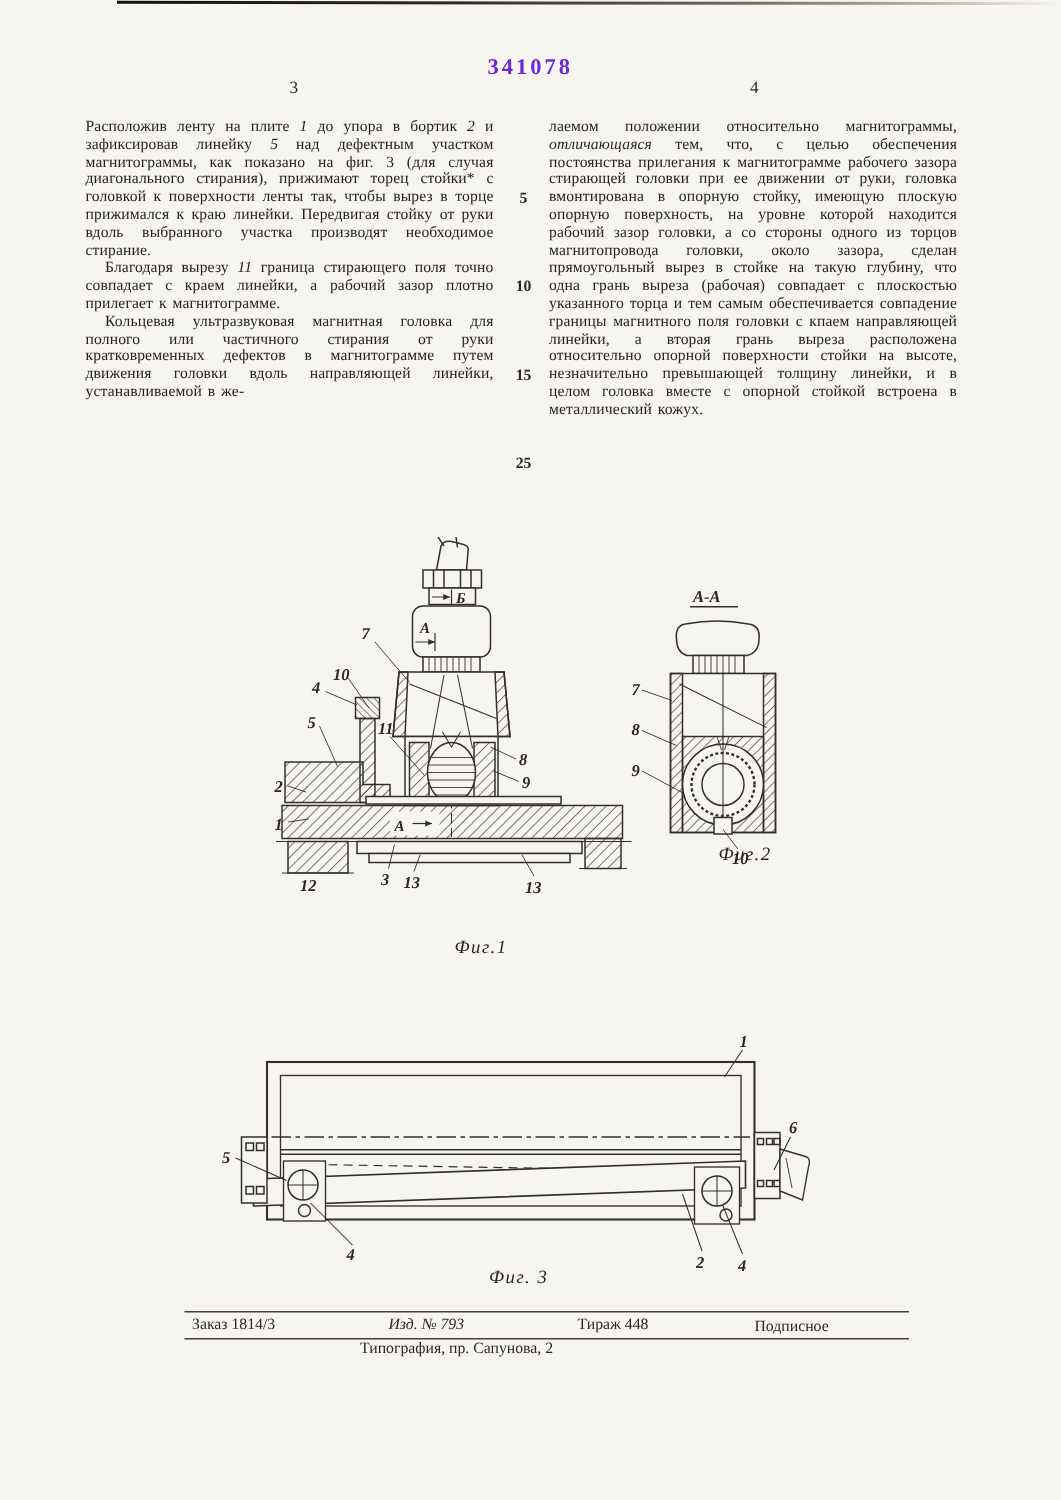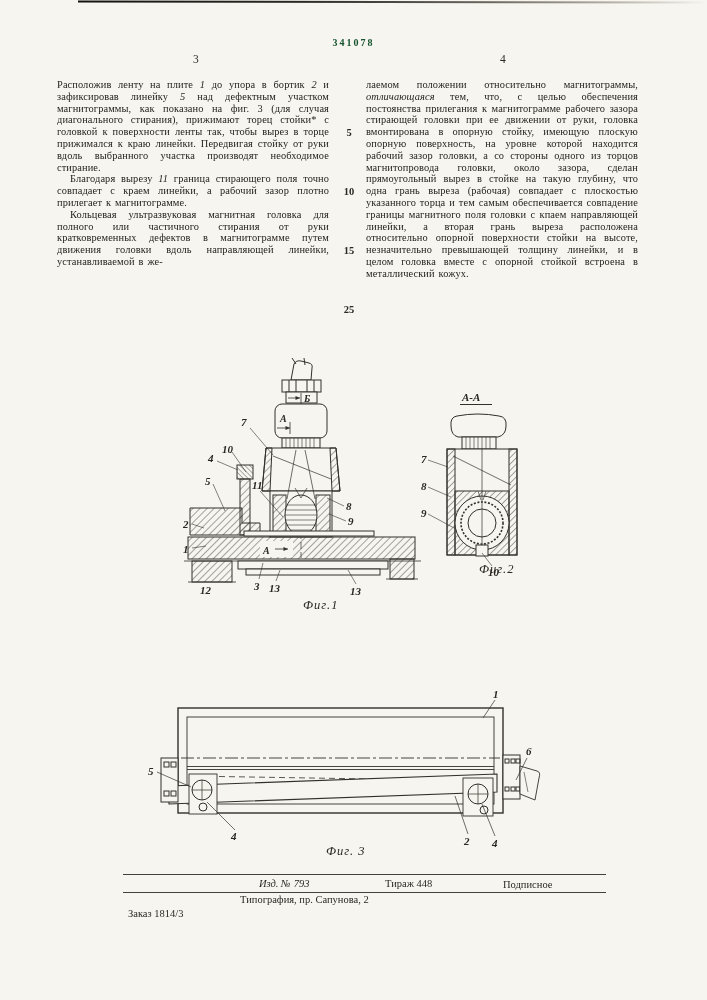--- a/index.html
+++ b/index.html
@@ -9,21 +9,21 @@
     font-family:"Liberation Serif","DejaVu Serif",serif;
     color:#27241e;
   }
   .scan-line-top{
     position:absolute;left:78px;top:1px;width:629px;height:2.4px;
     background:linear-gradient(to right,#14120f 0%,#2c2925 35%,#6b675f 65%,#b5b0a6 85%,rgba(180,175,165,0) 100%);
     transform:rotate(0.08deg);
   }
   .patent-number{
     position:absolute;left:0;right:0;top:37px;text-align:center;
-    font-weight:bold;font-size:10px;letter-spacing:2px;color:#14532d;
+    font-weight:bold;font-size:15px;letter-spacing:2px;color:#6d28d9;
   }
   .col-number{position:absolute;font-size:11.5px;color:#2b2823;}
   #col-num-left{left:193px;top:53px;}
   #col-num-right{left:500px;top:53px;}
   .col{
     position:absolute;top:79px;width:272px;
     font-size:10.4px;line-height:11.8px;text-align:justify;
     letter-spacing:0.1px;word-spacing:1.2px;color:#27241e;
   }
   #left-col{left:57px;}
@@ -184,21 +184,21 @@
   <text class="flabel" x="3" y="170">2</text>
   <text class="flabel" x="3" y="195">1</text>
   <text class="flabel" x="20" y="236">12</text>
   <text class="flabel" x="74" y="232">3</text>
   <text class="flabel" x="89" y="234">13</text>
   <text class="flabel" x="170" y="237">13</text>
   <text class="flabel" x="72" y="131">11</text>
   <text class="flabel" x="166" y="152">8</text>
   <text class="flabel" x="168" y="167">9</text>
 </svg>
-<div class="fig-caption" style="left:303px;top:598px;">Фиг.1</div>
+<div class="fig-caption" style="left:303px;top:624px;">Фиг.1</div>
 
 <svg style="left:420px;top:388px;" width="118" height="192" viewBox="0 0 118 192">
   <defs>
     <pattern id="f2h" width="4.5" height="4.5" patternUnits="userSpaceOnUse" patternTransform="rotate(45)">
       <line x1="0" y1="0" x2="0" y2="4.5" stroke="#3d3a33" stroke-width="0.9"></line>
     </pattern>
   </defs>
   <g stroke="#33302a" fill="none" stroke-width="1">
     <line x1="40" y1="16.5" x2="72" y2="16.5"></line>
 
@@ -293,18 +293,18 @@
   <text class="flabel" x="348" y="10">1</text>
   <text class="flabel" x="381" y="67">6</text>
   <text class="flabel" x="3" y="87">5</text>
   <text class="flabel" x="86" y="152">4</text>
   <text class="flabel" x="319" y="157">2</text>
   <text class="flabel" x="347" y="159">4</text>
 </svg>
 <div class="fig-caption" style="left:326px;top:844px;">Фиг. 3</div>
 
 <div class="footer-rule" style="top:874px;"></div>
-<div class="footer-item" style="left:128px;top:908px;">Заказ 1814/3</div>
+<div class="footer-item" style="left:128px;top:878px;">Заказ 1814/3</div>
 <div class="footer-item" style="left:259px;top:878px;font-style:italic;">Изд. № 793</div>
 <div class="footer-item" style="left:385px;top:878px;">Тираж 448</div>
 <div class="footer-item" style="left:503px;top:879px;">Подписное</div>
 <div class="footer-rule" style="top:892px;"></div>
 <div class="footer-item" style="left:240px;top:894px;">Типография, пр. Сапунова, 2</div>
 
 </body></html>

